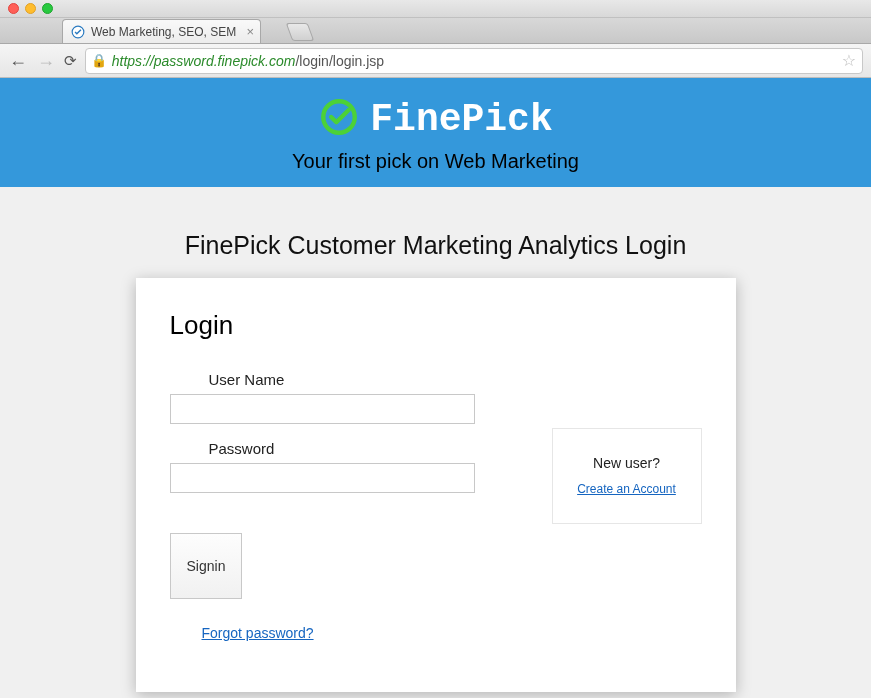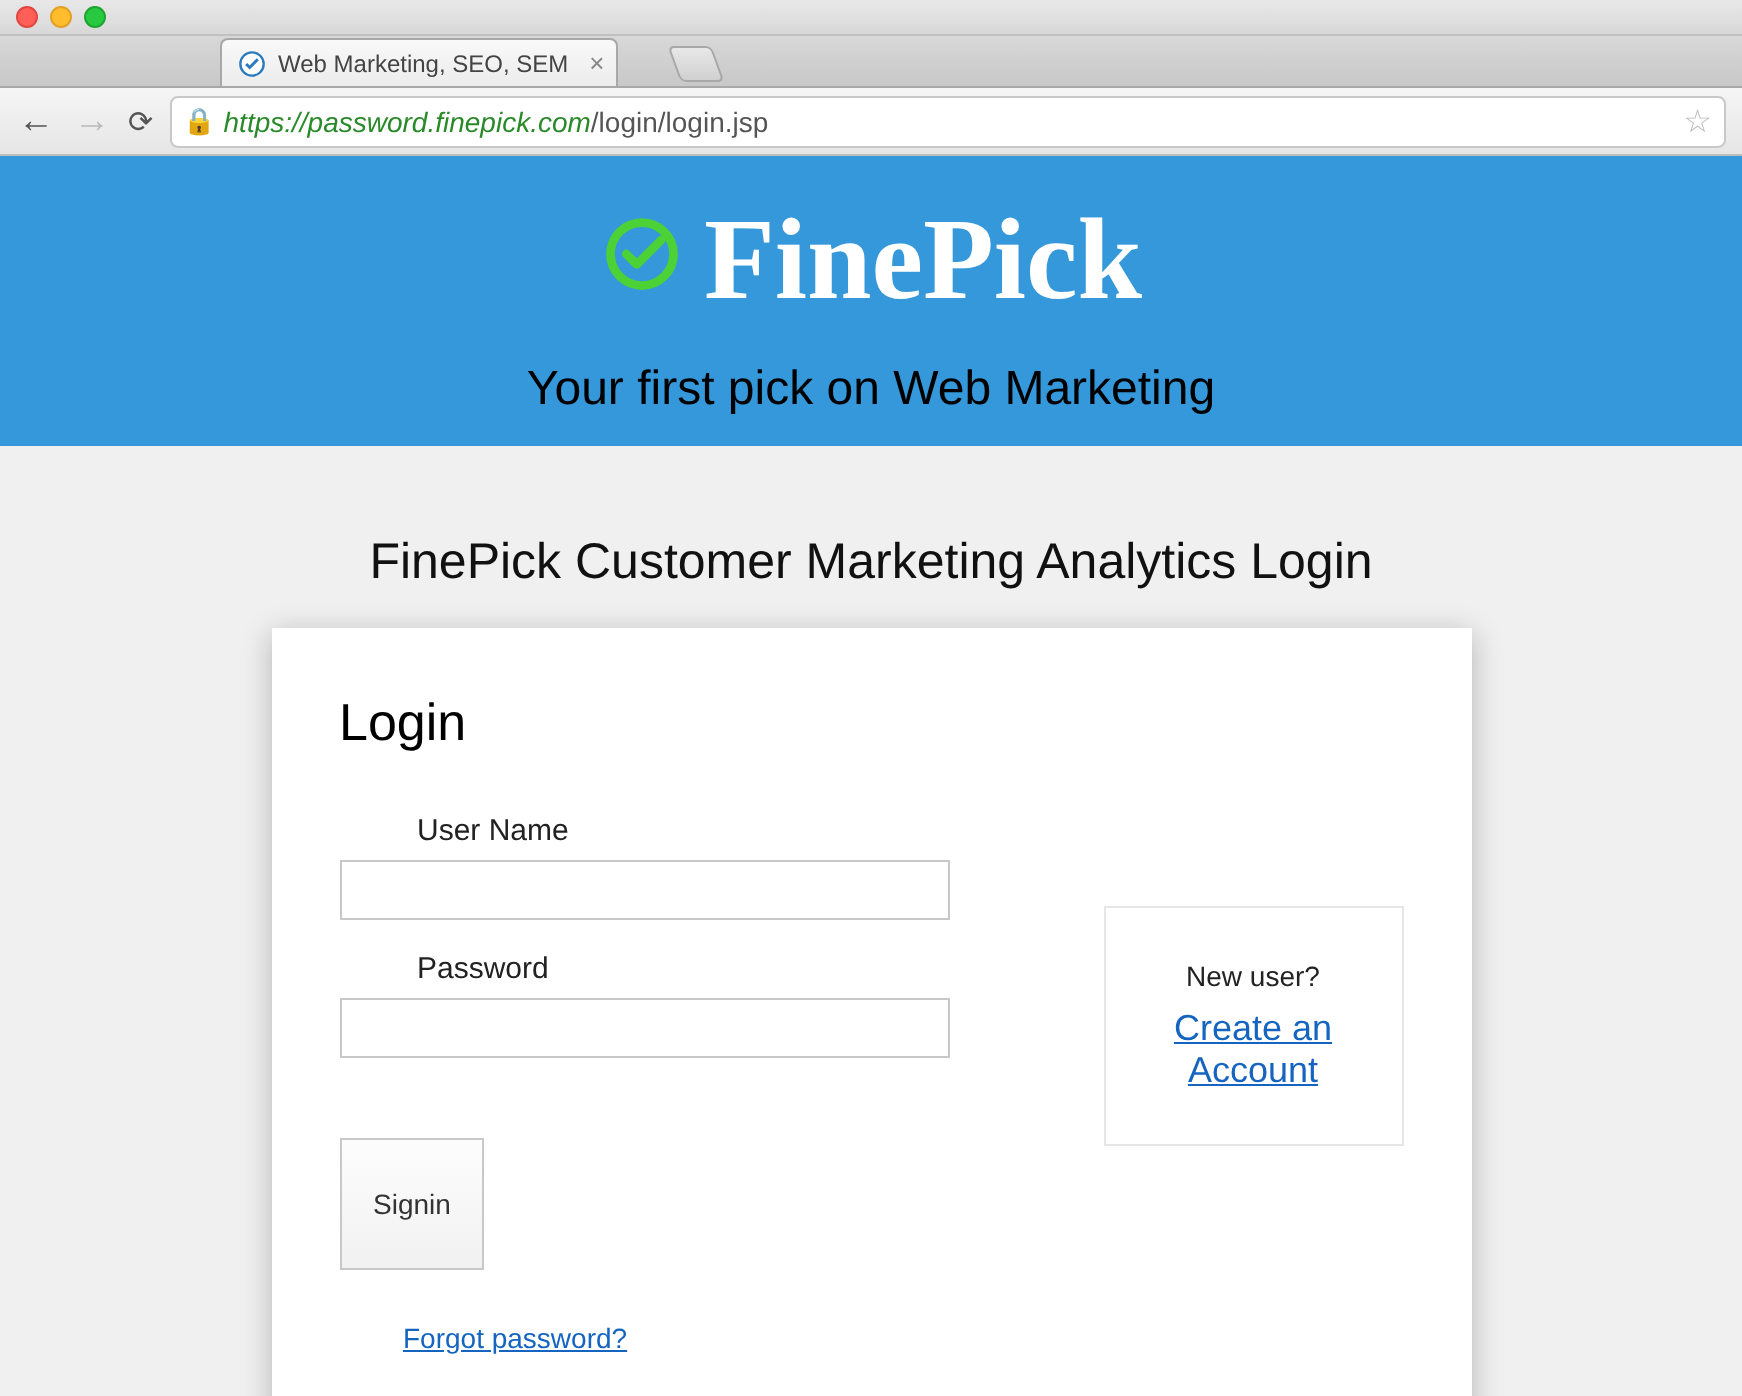--- a/index.html
+++ b/index.html
@@ -22,21 +22,21 @@
   }
   .dot { width:11px; height:11px; border-radius:50%; }
   .dot.red{background:#ff5f57;border:1px solid #e24640;}
   .dot.yellow{background:#ffbd2e;border:1px solid #e1a126;}
   .dot.green{background:#28c940;border:1px solid #1fa52f;}
   .tab-bar {
     height:26px;
     background:linear-gradient(#d8d8d8,#c8c8c8);
     display:flex;
     align-items:flex-end;
-    padding-left:110px;
+    padding-left:62px;
     border-bottom:1px solid #a8a8a8;
     gap:22px;
   }
   .tab {
     display:flex;
     align-items:center;
     background:linear-gradient(#f9f9f9,#ececec);
     border:1px solid #a8a8a8;
     border-bottom:none;
     border-radius:4px 4px 0 0;
@@ -78,22 +78,22 @@
   .address-bar .url-host{color:#2a8a2a;font-style:italic;}
   .address-bar .url-path{color:#555;}
   .star{color:#bbb;font-size:16px;margin-left:6px;}
   
   .site-header{
     background:#3498db;
     text-align:center;
     padding:18px 0 14px;
   }
   .brand-line{display:inline-flex;align-items:center;gap:10px;}
-  .brand-name{font-size:58px;font-weight:bold;color:#fff;font-family:Liberation Serif, serif;}
-  .tagline{font-size:24px;color:#000;margin-top:18px;}
+  .brand-name{font-size:38px;font-weight:bold;color:#fff;font-family:Liberation Mono, monospace;}
+  .tagline{font-size:20px;color:#000;margin-top:8px;}
   .page-title{
     text-align:center;font-size:25px;color:#111;
     margin:44px 0 18px;font-weight:normal;
   }
   
   .card{
     width:600px;margin:0 auto;background:#fff;
     box-shadow:0 3px 14px rgba(0,0,0,.25);
     padding:32px 34px 50px;
     display:flex;gap:62px;
@@ -110,21 +110,21 @@
     margin-top:24px;
     border:1px solid #c8c8c8;background:linear-gradient(#fdfdfd,#f1f1f1);
     padding:24px 16px;font-size:14px;color:#333;cursor:pointer;
   }
   .forgot{display:inline-block;margin-top:26px;font-size:14px;color:#1565c0;text-decoration:underline;padding-left:32px;}
   .card-right{
     width:150px;border:1px solid #e6e6e6;align-self:center;
     text-align:center;padding:26px 8px;
   }
   .card-right .newuser{font-size:14px;color:#222;margin-bottom:8px;}
-  .card-right a{font-size:18px;color:#1565c0;text-decoration:underline;}
+  .card-right a{font-size:12px;color:#1565c0;text-decoration:underline;}
 </style>
 </head>
 <body>
 
 <div class="window-controls">
   <div class="dot red"></div>
   <div class="dot yellow"></div>
   <div class="dot green"></div>
 </div>
 

